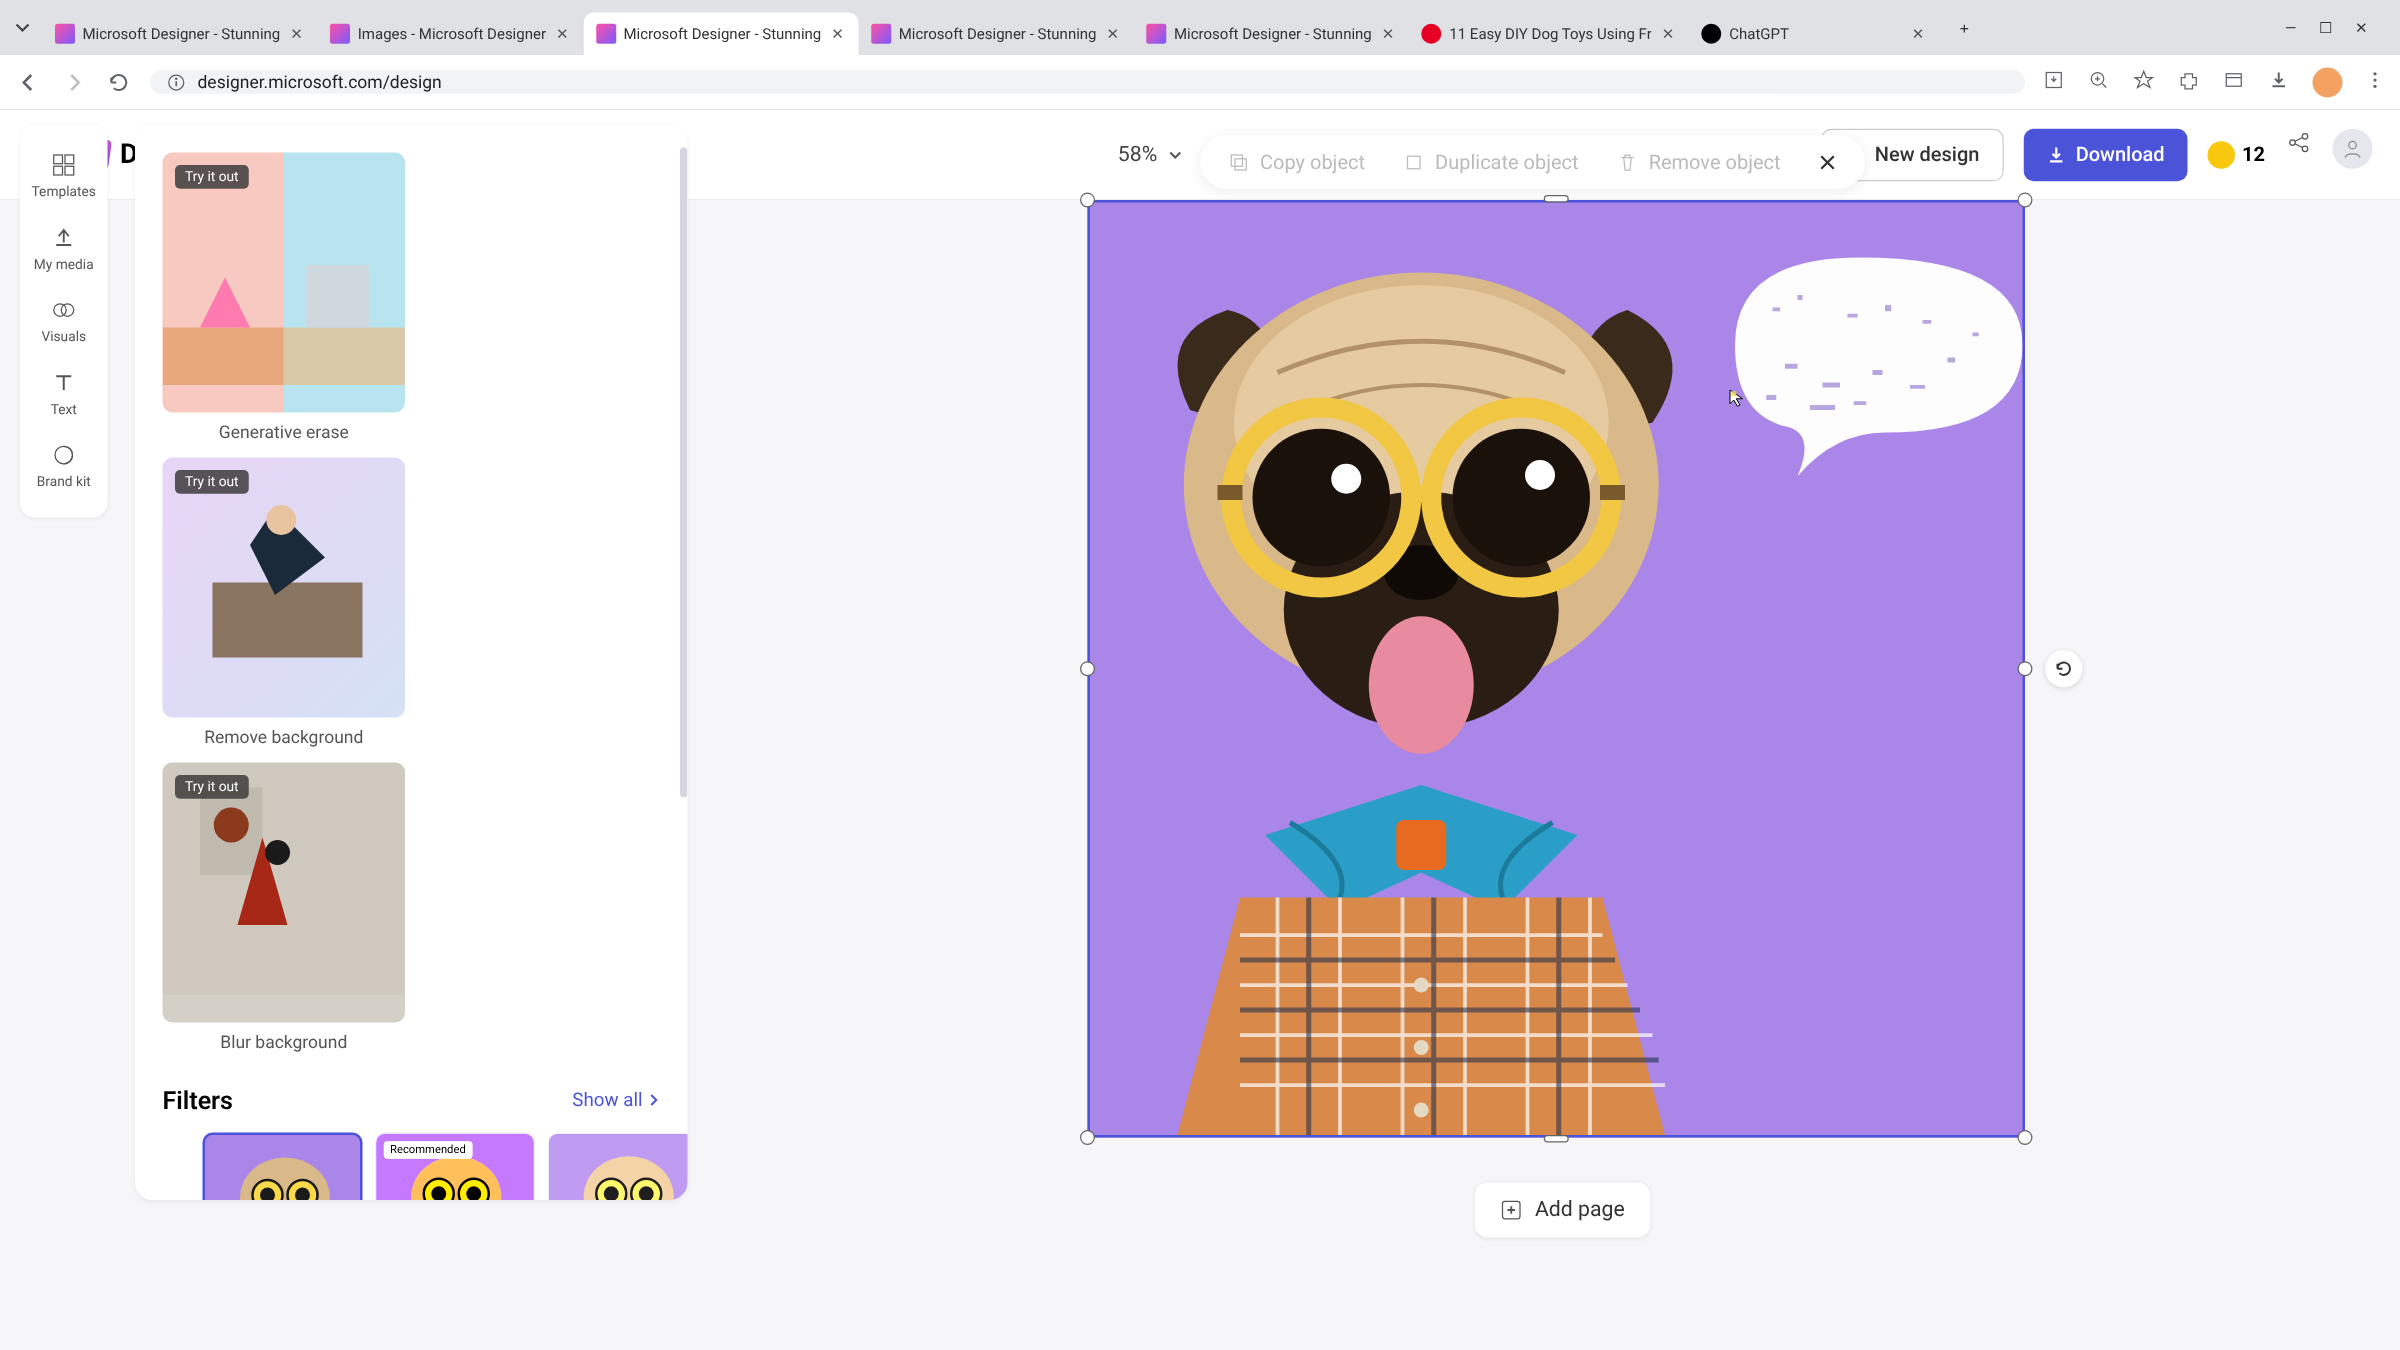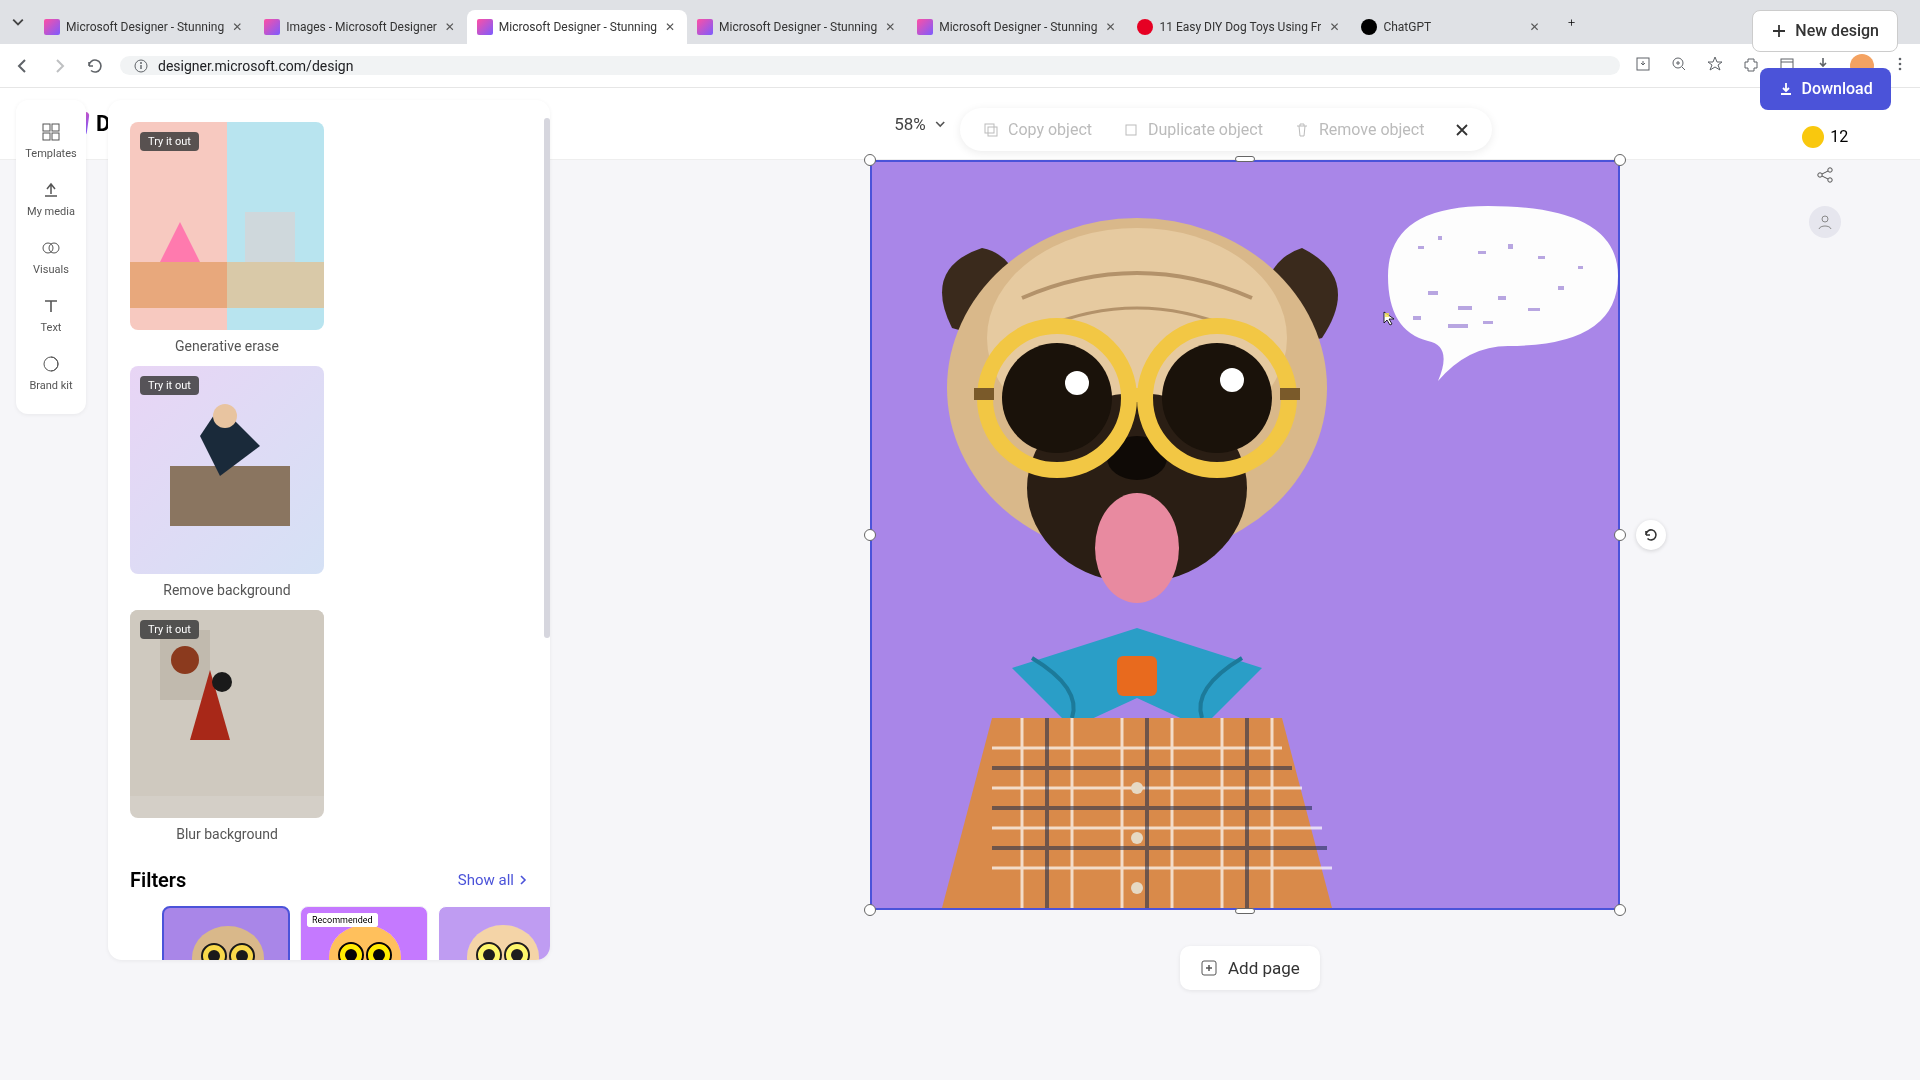--- a/index.html
+++ b/index.html
@@ -29,21 +29,21 @@
 .hamburger { width:24px; height:18px; display:flex; flex-direction:column; justify-content:space-between; }
 .hamburger span { height:2px; background:#333; border-radius:1px; }
 .logo { display:flex; align-items:center; gap:8px; font-weight:700; font-size:22px; }
 .logo-mark { width:24px; height:24px; background:linear-gradient(135deg,#ff4fa3,#7b5cff); border-radius:4px; transform:skewX(-8deg); }
 .doc-name-wrap { display:flex; align-items:center; gap:10px; background:#f3f3f6; padding:8px 14px; border-radius:8px; }
 .doc-name-wrap span:first-child { font-size:18px; color:#444; }
 
 .hdr-center { position:absolute; left:50%; transform:translateX(-50%); display:flex; align-items:center; gap:18px; }
 .zoom { display:flex; align-items:center; gap:8px; font-size:17px; color:#444; }
 
-.hdr-right { margin-left:auto; display:flex; align-items:center; gap:16px;flex-direction:column; }
+.hdr-right { margin-left:auto; display:flex; gap:16px; }
 .btn { height:42px; padding:0 18px; border-radius:8px; display:flex; align-items:center; gap:8px; font-size:16px; font-weight:500; }
 .btn-new { background:#fff; border:1px solid #ccc; color:#333; }
 .btn-download { background:#4b53d9; color:#fff; }
 .credits { display:flex; align-items:center; gap:6px; }
 .coin { width:22px; height:22px; border-radius:50%; background:#f9c80e; }
 .avatar-app { width:32px; height:32px; border-radius:50%; background:#e6e6ee; display:flex; align-items:center; justify-content:center; }
 
 
 .rail { position:absolute; left:16px; top:12px; width:70px; background:#fff; border-radius:12px; padding:12px 0; box-shadow:0 1px 4px rgba(0,0,0,0.06); }
 .rail-item { display:flex; flex-direction:column; align-items:center; gap:5px; padding:10px 0; font-size:11px; color:#555; }
@@ -240,21 +240,21 @@
         <span>New design</span>
       </div>
       <div class="btn btn-download">
         <svg width="16" height="16" viewBox="0 0 16 16">
             <path d="M8 2v8m-3-3l3 3 3-3M3 13h10" stroke="#fff" fill="none" stroke-width="1.8"></path>
           </svg>
         <span>Download</span>
       </div>
       <div class="credits">
         <div class="coin"></div>
-        <span style="font-weight:400">12</span>
+        <span style="font-weight:700">12</span>
       </div>
       <span><svg width="22" height="22" viewBox="0 0 22 22">
             <circle cx="6" cy="11" r="2.2" stroke="#555" fill="none"></circle>
             <circle cx="16" cy="6" r="2.2" stroke="#555" fill="none"></circle>
             <circle cx="16" cy="16" r="2.2" stroke="#555" fill="none"></circle>
             <path d="M8 10l6-3M8 12l6 3" stroke="#555"></path>
           </svg></span>
       <div class="avatar-app">
           <svg width="18" height="18" viewBox="0 0 18 18">
             <circle cx="9" cy="6" r="3" stroke="#888" fill="none"></circle>

